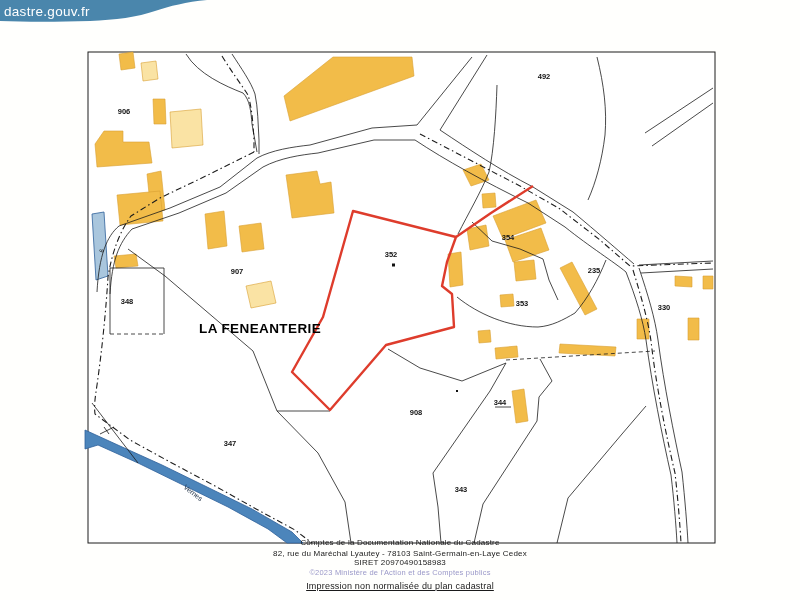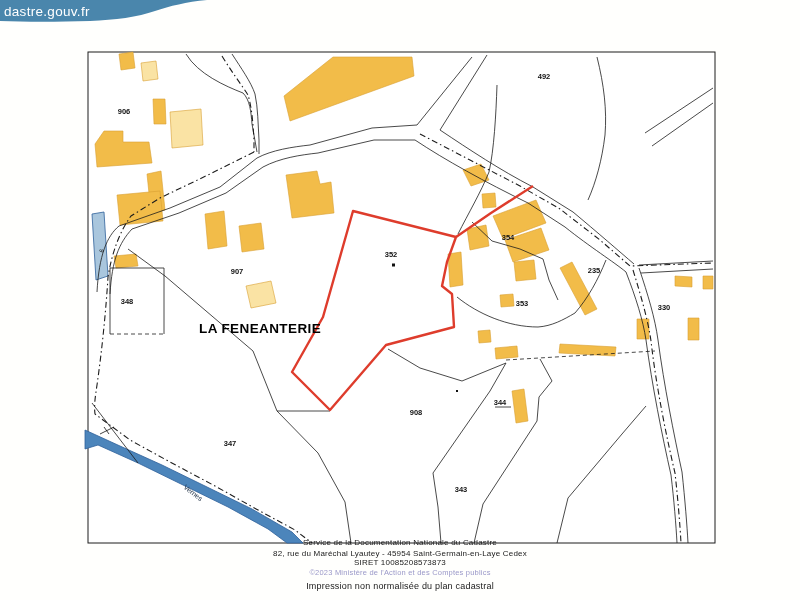--- a/index.html
+++ b/index.html
@@ -6,21 +6,21 @@
   .page{position:relative;width:800px;height:600px;background:#fffffd;overflow:hidden;
         font-family:"Liberation Sans",sans-serif;}
   .banner{position:absolute;top:0;left:0;}
   .map{position:absolute;top:0;left:0;}
   .flabel{position:absolute;left:0;right:0;text-align:center;white-space:nowrap;
           color:#1a1a1a;letter-spacing:.2px;}
   .f1{top:538px;font-size:8px;}
   .f2{top:549px;font-size:8px;}
   .f3{top:558px;font-size:8px;}
   .f4{top:568px;font-size:7.5px;}
-  .f5{top:581px;font-size:9px;}
+  .f5{top:581px;font-size:9px;text-decoration:underline;}
   svg text.pl{font-family:"Liberation Sans",sans-serif;font-size:7.5px;font-weight:bold;fill:#111;text-anchor:middle;}
   svg text.place{font-family:"Liberation Sans",sans-serif;font-size:13.5px;font-weight:bold;fill:#000;letter-spacing:.4px;}
   svg text.riv{font-family:"Liberation Sans",sans-serif;font-size:7px;fill:#1d2f45;}
   svg text.tiny{font-family:"Liberation Sans",sans-serif;font-size:6px;fill:#111;}
   svg text.logo{font-family:"Liberation Sans",sans-serif;font-size:13.5px;letter-spacing:.3px;}
 </style>
 </head>
 <body>
 
 <div class="page">
@@ -143,18 +143,18 @@
       <text class="riv" x="183" y="488" transform="rotate(38 183 488)">Vernes</text>
       <text class="tiny" x="103" y="253" transform="rotate(-72 103 253)">6</text>
     </g>
   </svg>
 
   <svg class="banner" width="230" height="26" viewBox="0 0 230 26">
     <path d="M0,0 H207 C186,2 170,6 155,11 C138,17 115,20 90,21 C58,22 25,22 0,21 Z" fill="#4A86AC"></path>
     <text class="logo" x="4" y="16" fill="#FFFFFF">dastre.gouv.fr</text>
   </svg>
 
-  <div class="flabel f1">Service de la Documentation Nationale du Cadastre</div>
-  <div class="flabel f2">82, rue du Maréchal Lyautey - 45954 Saint-Germain-en-Laye Cedex</div>
-  <div class="flabel f3">SIRET 10085208573873</div>
+  <div class="flabel f1">Comptes de la Documentation Nationale du Cadastre</div>
+  <div class="flabel f2">82, rue du Maréchal Lyautey - 78103 Saint-Germain-en-Laye Cedex</div>
+  <div class="flabel f3">SIRET 20970490158983</div>
   <div class="flabel f4" style="color: rgb(155, 153, 201);">©2023 Ministère de l'Action et des Comptes publics</div>
   <div class="flabel f5">Impression non normalisée du plan cadastral</div>
 </div>
 
 </body></html>

